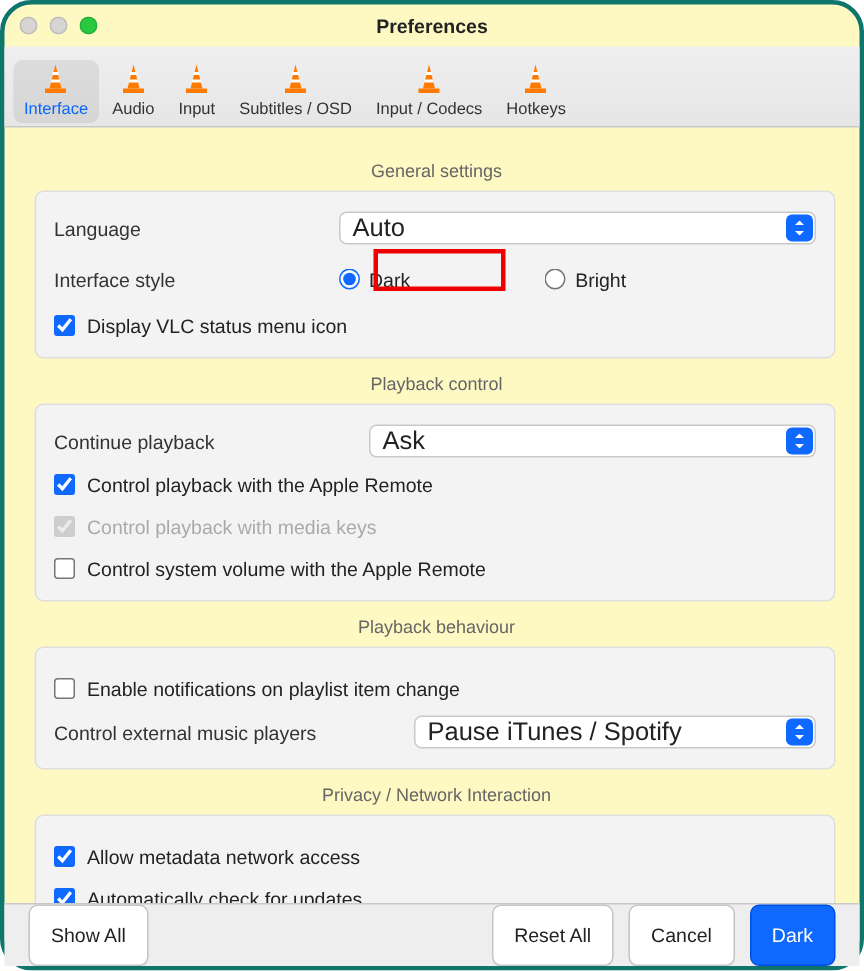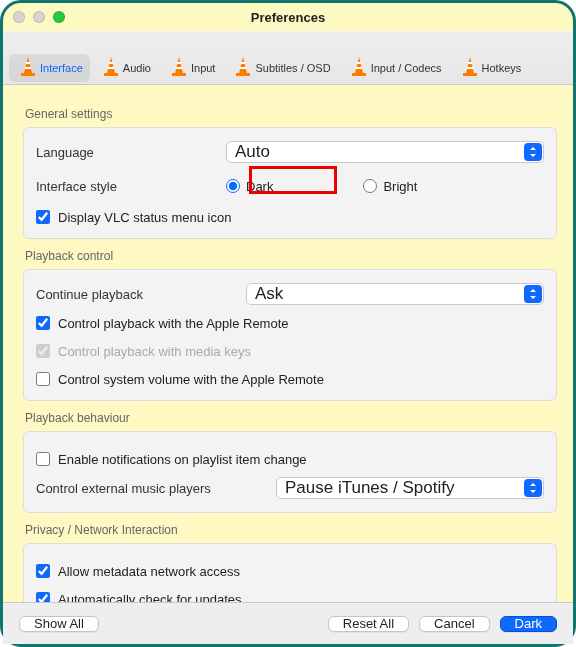--- a/index.html
+++ b/index.html
@@ -6,45 +6,45 @@
 html, body { width: 576px; height: 647px; overflow: hidden; font-family: -apple-system, "Helvetica Neue", Arial, sans-serif; font-size: 13px; color: #222; background: #fff; }
 .window { width: 576px; height: 647px; background: #fef9c3; border: 3px solid #0f766e; border-radius: 21px; display: flex; flex-direction: column; position: relative; }
 .titlebar { height: 28px; display: flex; align-items: center; justify-content: center; position: relative; }
 .traffic { position: absolute; left: 10px; top: 8px; display: flex; gap: 8px; }
 .tl { width: 12px; height: 12px; border-radius: 50%; border: 1px solid rgba(0,0,0,0.12); }
 .tl.red { background: #d7d4d4; }
 .tl.yellow { background: #d7d4d4; }
 .tl.green { background: #28c840; }
 .title { font-weight: 600; font-size: 13px; }
 .toolbar { height: 54px; border-bottom: 1px solid #c8c8c8; display: flex; align-items: flex-end; padding: 0 6px 2px 6px; gap: 2px; background: linear-gradient(#efefef,#e6e6e6); }
-.tab { display: flex; flex-direction: row; align-items: center; justify-content: flex-end; padding: 1px 7px 3px 7px; border-radius: 6px; cursor: default; }
+.tab { display: flex; flex-direction: column; align-items: center; justify-content: flex-end; padding: 1px 7px 3px 7px; border-radius: 6px; cursor: default; }
 .tab.active { background: rgba(0,0,0,0.07); }
 .tab.active .tab-label { color: #0a66ff; }
 .tab-label { font-size: 11px; margin-top: 2px; color: #333; }
 .cone { width: 24px; height: 24px; position: relative; }
 .cone svg { width: 24px; height: 24px; display:block; }
 .content { flex: 1; overflow: hidden; padding: 14px 16px 0 20px; }
-.section-title { font-size: 12px; color: #666; margin: 8px 0 6px 2px; }
+.section-title { font-size: 12px; color: #666; margin: 8px 0 6px 2px; text-align: center; }
 .group { background: #f3f3f3; border: 1px solid #ddd; border-radius: 6px; padding: 10px 12px; margin-bottom: 10px; }
 .row { display: flex; align-items: center; min-height: 28px; }
 .label { flex: 0 0 190px; font-size: 13px; color: #333; }
 .select { position: relative; flex: 1; background: #fff; border: 1px solid #c9c9c9; border-radius: 5px; height: 22px; display: flex; align-items: center; padding: 0 24px 0 8px; font-size: 17px; }
 .select .end { position: absolute; right: 1px; top: 1px; width: 18px; height: 18px; background: #0f69ff; border-radius: 4px; display:flex; flex-direction:column; align-items:center; justify-content:center; }
 .select .end svg { display:block; }
 .radio-row { display: flex; align-items: flex-end; flex: 1; gap: 90px; }
 .radio { display: flex; align-items: center; gap: 6px; }
 .radio input { margin: 0; width:14px; height:14px; accent-color:#0f69ff; }
 .radio-label { font-size: 13px; }
 .highlight { position:absolute; border:3px solid #e00; pointer-events: none; }
 .check-row { display: flex; align-items: center; gap: 8px; margin-top: 6px; min-height: 22px; }
 .check-row input { width: 14px; height: 14px; accent-color: #0f69ff; margin-left: 0; }
 .check-row.disabled { color: #aaa; }
 .check-row .chk-label { font-size: 13px; }
 .footer { height: 42px; border-top: 1px solid #c8c8c8; background: #eeeeee; display: flex; align-items: center; padding: 0 16px; }
-.btn { background: #fff; border: 1px solid #c5c5c5; border-radius: 6px; height: 16px; padding: 0 14px; font-size: 13px; display:flex; align-items:center; box-shadow: 0 1px 0 rgba(0,0,0,0.05); cursor:default; }
+.btn { background: #fff; border: 1px solid #c5c5c5; border-radius: 6px; height: 41px; padding: 0 14px; font-size: 13px; display:flex; align-items:center; box-shadow: 0 1px 0 rgba(0,0,0,0.05); cursor:default; }
 .btn.primary { background: #0f69ff; color: #fff; border-color: #0051e0; }
 .spacer { flex:1; }
 .btn + .btn { margin-left: 10px; }
 .group .row + .row { margin-top: 6px; }
 .small-gap { margin-top: 4px; }
 </style>
 </head>
 <body>
 <div class="window">
 

